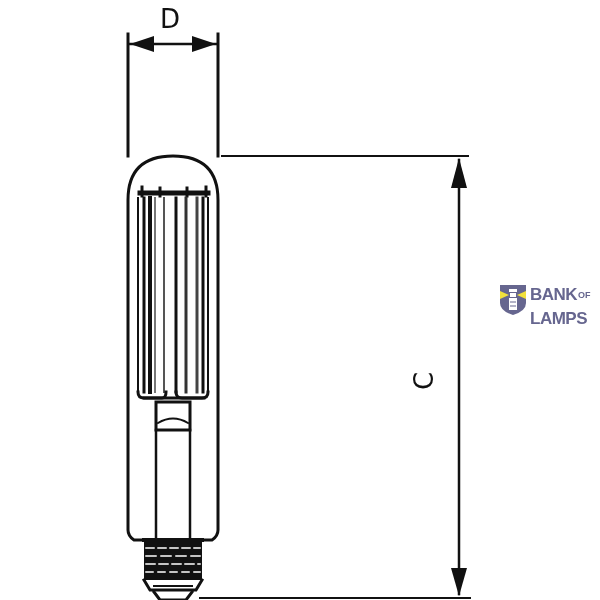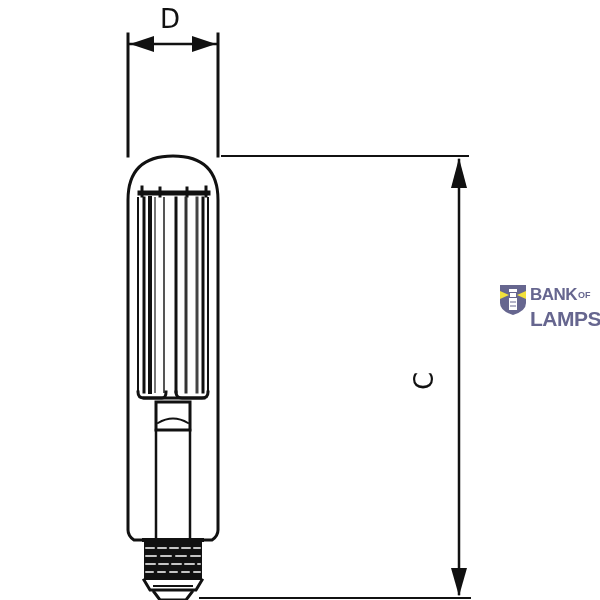--- a/index.html
+++ b/index.html
@@ -5,21 +5,21 @@
   html, body { margin:0; padding:0; background:#ffffff; }
   body { width:600px; height:600px; position:relative; overflow:hidden; font-family:"Liberation Sans", sans-serif; }
   #drawing { position:absolute; left:0; top:0; width:600px; height:600px; }
   .dim-label { position:absolute; font-family:"DejaVu Sans", sans-serif; color:#111; }
   #label-d { left:160px; top:4px; font-size:26px; }
   #label-c { left:415px; top:366px; font-size:26px; transform:rotate(-90deg); transform-origin:center; }
   #logo { position:absolute; left:499px; top:283px; width:100px; height:34px; }
   #logo-text { position:absolute; left:31px; top:0; color:#66668f; font-weight:bold; line-height:24px; }
   #logo-bank { font-size:17px; letter-spacing:-0.5px; }
   #logo-of { font-size:9px; vertical-align:top; margin-left:1px; }
-  #logo-lamps { font-size:21px; letter-spacing:-0.5px; display:block; }
+  #logo-lamps { font-size:17px; letter-spacing:-0.5px; display:block; }
 </style>
 </head>
 <body>
 
 <svg id="drawing" viewBox="0 0 600 600" xmlns="http://www.w3.org/2000/svg">
   <g stroke="#111" fill="none" stroke-linecap="square">
 
     <line x1="128" y1="34" x2="128" y2="156" stroke-width="3"></line>
     <line x1="218" y1="34" x2="218" y2="156" stroke-width="3"></line>
 

